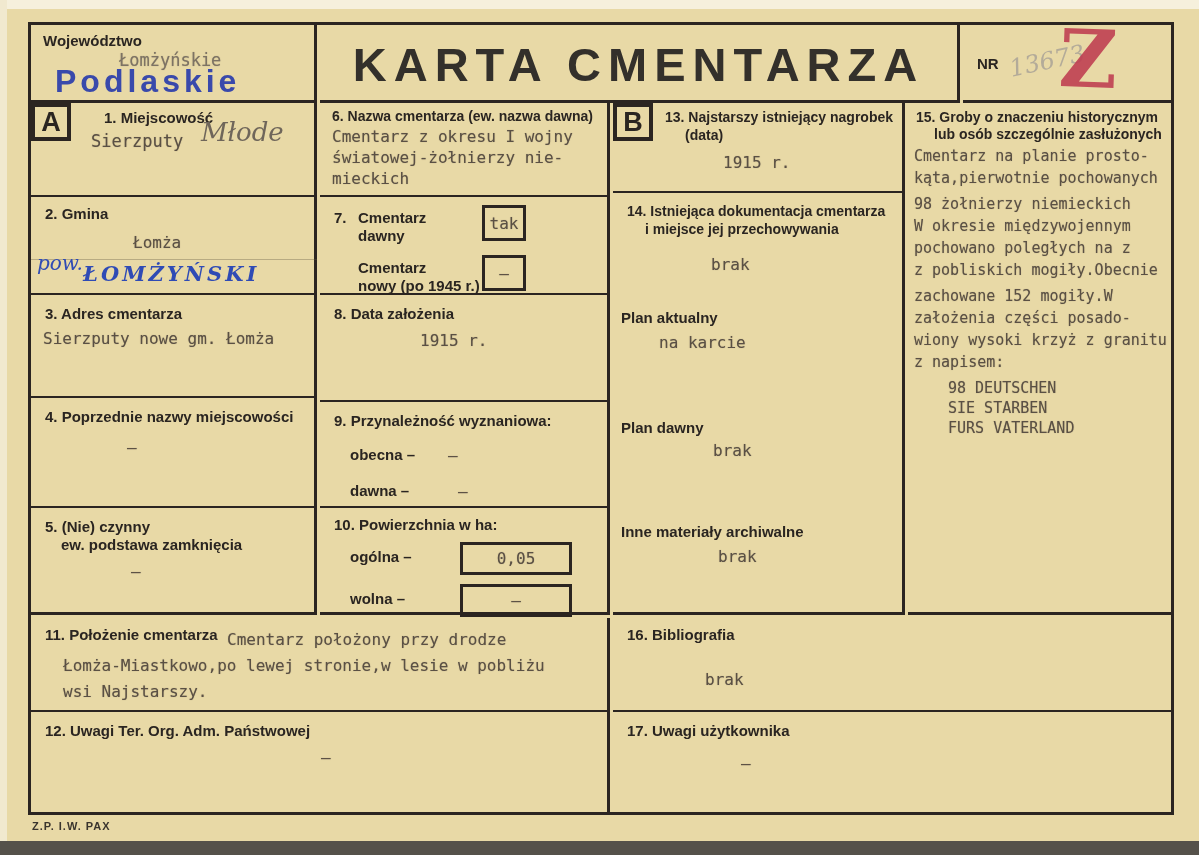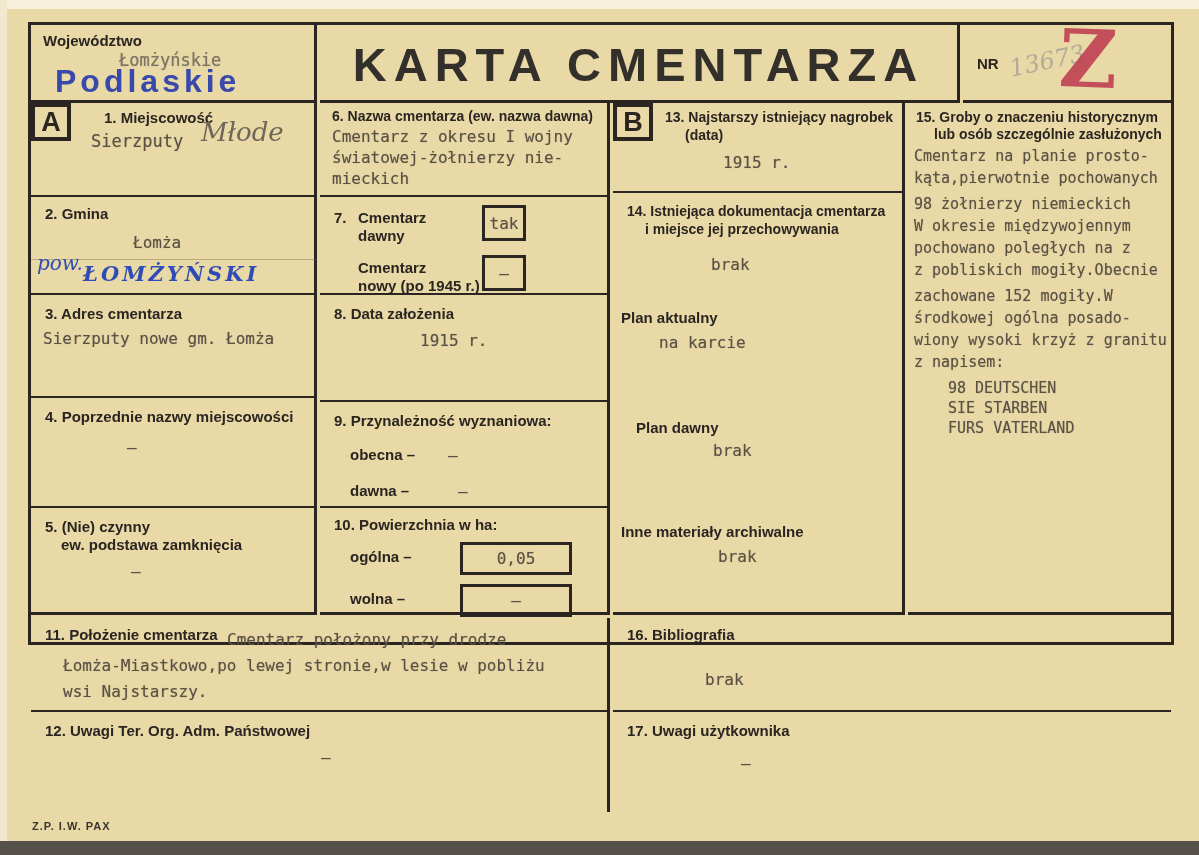--- a/index.html
+++ b/index.html
@@ -1,21 +1,21 @@
 <!DOCTYPE html>
 <html><head>
 <meta charset="utf-8">
 <style>
   html,body{margin:0;padding:0;}
   body{font-family:"Liberation Sans",sans-serif;background:#cfc291;}
   #canvas{position:relative;width:1199px;height:855px;background:#e8d9a6;overflow:hidden;}
   .edge-top{position:absolute;left:0;top:0;width:100%;height:9px;background:#f6f0dc;}
   .edge-left{position:absolute;left:0;top:0;width:7px;height:100%;background:#f1e9cf;}
   .edge-bottom{position:absolute;left:0;top:841px;width:100%;height:14px;background:#55514a;}
-  #card{position:absolute;left:28px;top:22px;width:1146px;height:623px;border:3px solid #2b2521;box-sizing:border-box;}
+  #card{position:absolute;left:28px;top:22px;width:1146px;height:793px;border:3px solid #2b2521;box-sizing:border-box;}
   .cell{position:absolute;box-sizing:border-box;}
   .br3{border-right:3px solid #2b2521;}
   .bb3{border-bottom:3px solid #2b2521;}
   .bb2{border-bottom:2px solid #2b2521;}
   .lbl{position:absolute;font-weight:bold;font-size:15px;color:#2a2521;white-space:nowrap;}
   .typed{position:absolute;font-family:"DejaVu Sans Mono","Liberation Mono",monospace;font-size:16px;color:#5a5044;white-space:nowrap;text-shadow:0 0 1px rgba(90,80,68,.45);}
   .typed.faded{color:#7d7364;}
   .hand-pencil{position:absolute;font-family:"DejaVu Serif",serif;font-style:italic;color:#6f665a;white-space:nowrap;}
   .hand-blue{position:absolute;font-family:"DejaVu Serif",serif;font-style:italic;color:#2f4bb5;white-space:nowrap;}
   .badge{position:absolute;left:0;top:0;width:40px;height:38px;border:4px solid #2b2521;box-sizing:border-box;display:flex;align-items:center;justify-content:center;font-weight:bold;font-size:27px;color:#2a2521;background:transparent;}
@@ -132,38 +132,38 @@
         <div class="lbl" style="left:52px;top:6px;font-size:14px;">13. Najstarszy istniejący nagrobek</div>
         <div class="lbl" style="left:72px;top:24px;font-size:14px;">(data)</div>
         <div class="typed" style="left:110px;top:50px;">1915 r.</div>
       </div>
       <div class="cell" style="left:0;top:92px;width:292px;height:420px;">
         <div class="lbl" style="left:14px;top:8px;font-size:14px;">14. Istniejąca dokumentacja cmentarza</div>
         <div class="lbl" style="left:32px;top:26px;font-size:14px;">i miejsce jej przechowywania</div>
         <div class="typed" style="left:98px;top:60px;">brak</div>
         <div class="lbl" style="left:8px;top:114px;">Plan aktualny</div>
         <div class="typed" style="left:46px;top:138px;">na karcie</div>
-        <div class="lbl" style="left:8px;top:224px;margin-left:15px;">Plan dawny</div>
+        <div class="lbl" style="left:8px;top:224px;">Plan dawny</div>
         <div class="typed" style="left:100px;top:246px;">brak</div>
         <div class="lbl" style="left:8px;top:328px;text-align:right;">Inne materiały archiwalne</div>
         <div class="typed" style="left:105px;top:352px;">brak</div>
       </div>
     </div>
 
     <div class="cell bb3" style="left:877px;top:78px;width:263px;height:512px;">
       <div class="lbl" style="left:8px;top:6px;font-size:14px;">15. Groby o znaczeniu historycznym</div>
       <div class="lbl" style="left:26px;top:23px;font-size:14px;">lub osób szczególnie zasłużonych</div>
       <div class="typed ins" style="left:6px;top:44px;font-size:15px;">Cmentarz na planie prosto-</div>
       <div class="typed ins" style="left:6px;top:66px;font-size:15px;">kąta,pierwotnie pochowanych</div>
       <div class="typed ins" style="left:6px;top:92px;font-size:15px;">98 żołnierzy niemieckich</div>
       <div class="typed ins" style="left:6px;top:114px;font-size:15px;">W okresie międzywojennym</div>
       <div class="typed ins" style="left:6px;top:136px;font-size:15px;">pochowano poległych na z</div>
       <div class="typed ins" style="left:6px;top:158px;font-size:15px;">z pobliskich mogiły.Obecnie</div>
       <div class="typed ins" style="left:6px;top:184px;font-size:15px;">zachowane 152 mogiły.W</div>
-      <div class="typed ins" style="left:6px;top:206px;font-size:15px;">środkowej ogólna posado-</div>
+      <div class="typed ins" style="left:6px;top:206px;font-size:15px;">założenia części posado-</div>
       <div class="typed ins" style="left:6px;top:228px;font-size:15px;">wiony wysoki krzyż z granitu</div>
       <div class="typed ins" style="left:6px;top:250px;font-size:15px;">z napisem:</div>
       <div class="typed ins" style="left:40px;top:276px;font-size:15px;">98 DEUTSCHEN</div>
       <div class="typed ins" style="left:40px;top:296px;font-size:15px;">SIE STARBEN</div>
       <div class="typed ins" style="left:40px;top:316px;font-size:15px;">FURS VATERLAND</div>
     </div>
 
     <div class="cell br3" style="left:0;top:593px;width:579px;height:194px;">
       <div class="cell bb2" style="left:0;top:0;width:579px;height:94px;">
         <div class="lbl" style="left:14px;top:8px;">11. Położenie cmentarza</div>

